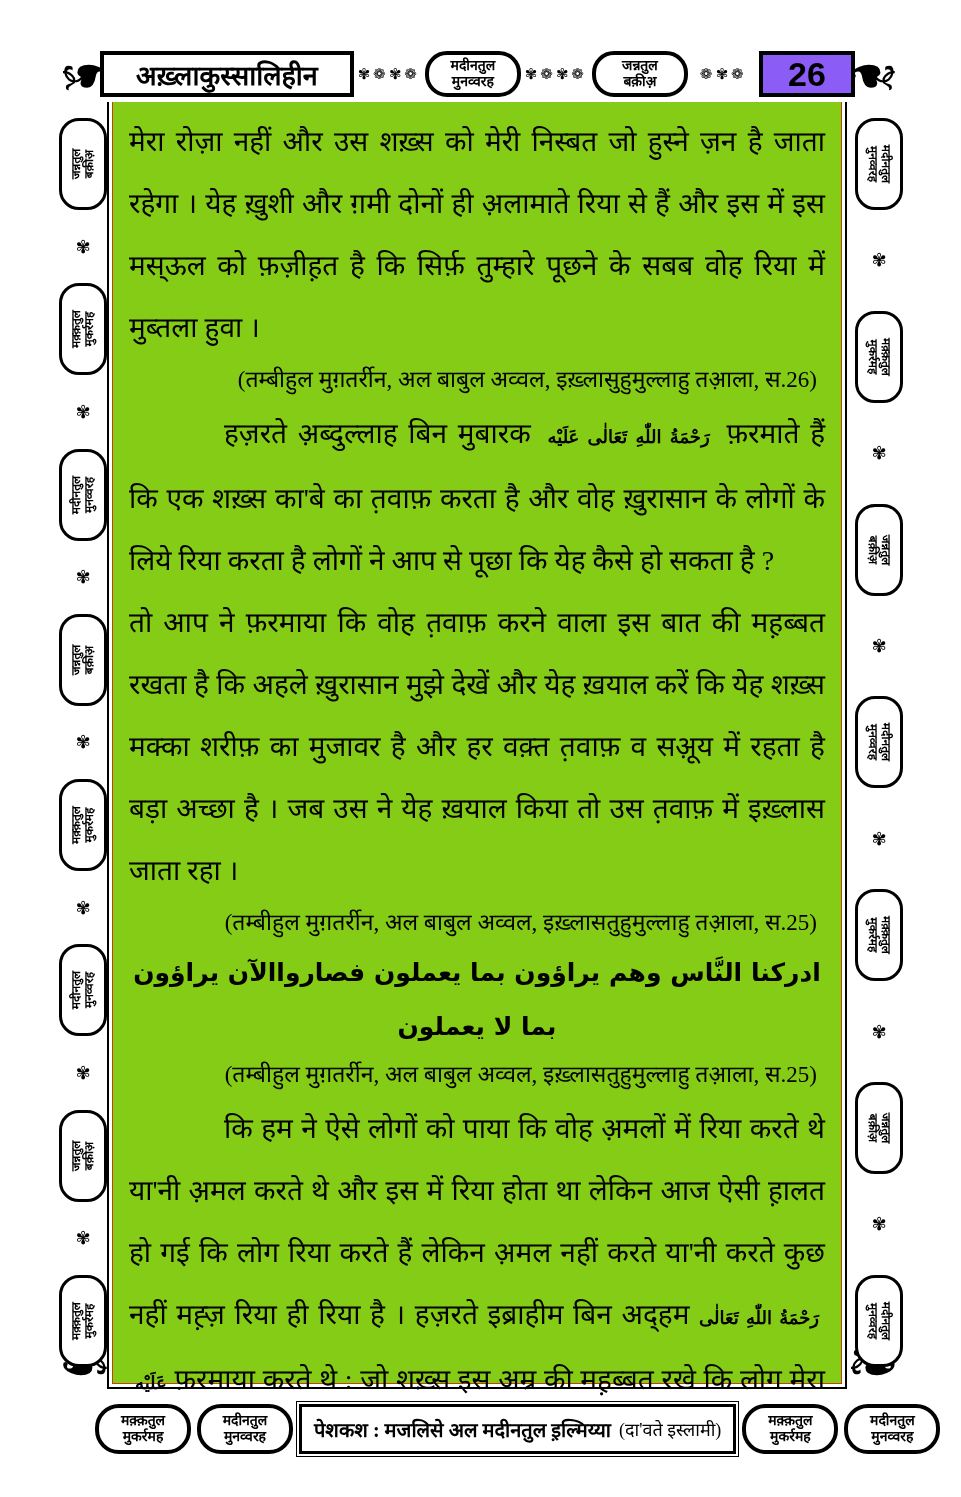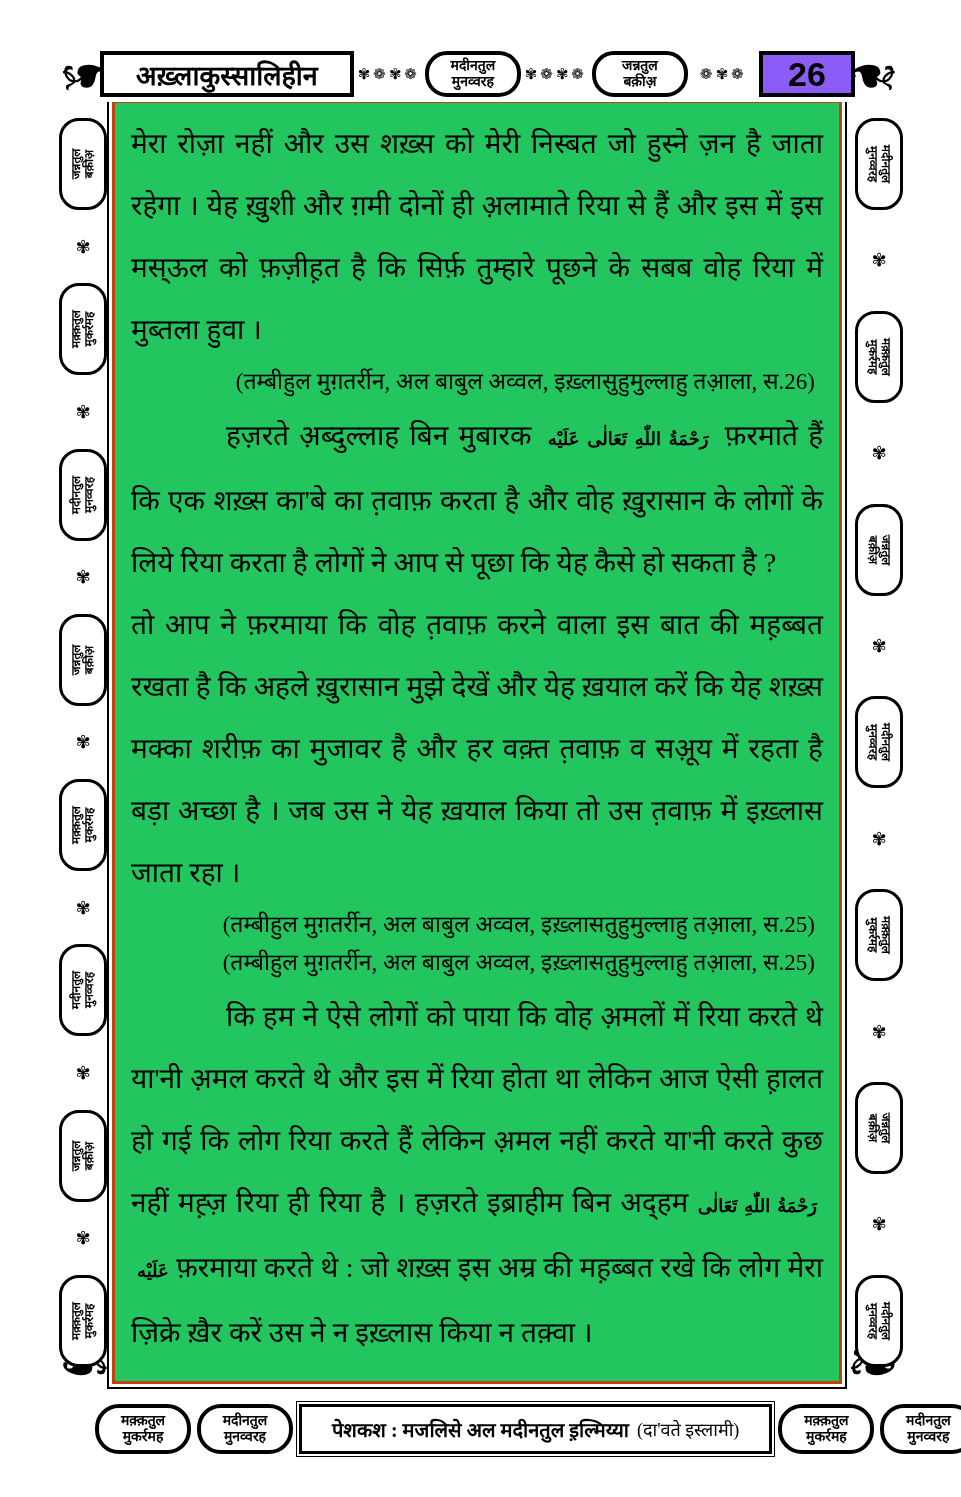--- a/index.html
+++ b/index.html
@@ -7,22 +7,22 @@
     width:961px;height:1497px;position:relative;overflow:hidden;
     background:#ffffff;color:#000;
     font-family:"Liberation Serif","DejaVu Serif",serif;
     -webkit-font-smoothing:antialiased;
   }
   .page{position:absolute;inset:0;}
 
   
   .content-box{
     position:absolute;left:112px;top:100px;width:730px;height:1284px;
-    border:3px solid #c2410c;outline:2px solid #000;outline-offset:3px;
-    background:#22c55e;box-sizing:border-box;
+    border:1px solid #c2410c;outline:2px solid #000;outline-offset:3px;
+    background:#84cc16;box-sizing:border-box;
   }
   .text-area{padding:10px 16px 0 16px;}
 
   .body-para{
     font-size:28px;line-height:62px;text-align:justify;margin:0;
     font-family:"Liberation Serif","DejaVu Serif",serif;
   }
   .indent{text-indent:95px;}
   .arabic-inline{
     direction:rtl;unicode-bidi:isolate;font-size:18px;font-weight:bold;
@@ -69,21 +69,21 @@
   }
 
   
   .footer-band{
     position:absolute;left:95px;bottom:38px;width:772px;height:60px;
     display:flex;align-items:center;gap:3px;background:#fff;
   }
   .presenter-box{
     border:3px solid #000;outline:1.5px solid #000;outline-offset:2px;
     background:#fff;height:50px;display:flex;align-items:center;justify-content:center;
-    gap:8px;padding:0 30px;box-sizing:border-box;flex:none;min-width:340px;
+    gap:8px;padding:0 12px;box-sizing:border-box;flex:none;min-width:340px;
   }
   .presenter-bold{font-size:20px;font-weight:bold;white-space:nowrap;}
   .presenter-light{font-size:18px;white-space:nowrap;}
   .orn-band-sm{
     flex:1;overflow:hidden;white-space:nowrap;text-align:center;
     font-size:14px;letter-spacing:1px;line-height:50px;
     font-family:"DejaVu Sans",sans-serif;
   }
   .footer-band .oval-badge{height:50px;border-radius:24px;}
 
@@ -199,20 +199,21 @@
 
       <p class="body-para">मेरा रोज़ा नहीं और उस शख़्स को मेरी निस्बत जो हुस्ने ज़न है जाता रहेगा । येह ख़ुशी और ग़मी दोनों ही अ़लामाते रिया से हैं और इस में इस मस्ऊल को फ़ज़ीह़त है कि सिर्फ़ तुम्हारे पूछने के सबब वोह रिया में मुब्तला हुवा ।</p>
       <p class="citation">(तम्बीहुल मुग़तर्रीन, अल बाबुल अव्वल, इख़्लासुहुमुल्लाहु तआ़ला, स.26)</p>
 
       <p class="body-para indent"><span>हज़रते अ़ब्दुल्लाह बिन मुबारक</span> <span class="arabic-inline">رَحْمَةُ اللّٰهِ تَعَالٰی عَلَيْه</span> <span>फ़रमाते हैं कि एक शख़्स का'बे का त़वाफ़ करता है और वोह ख़ुरासान के लोगों के लिये रिया करता है लोगों ने आप से पूछा कि येह कैसे हो सकता है ?</span></p>
 
       <p class="body-para">तो आप ने फ़रमाया कि वोह त़वाफ़ करने वाला इस बात की मह़ब्बत रखता है कि अहले ख़ुरासान मुझे देखें और येह ख़याल करें कि येह शख़्स मक्का शरीफ़ का मुजावर है और हर वक़्त त़वाफ़ व सअ़ूय में रहता है बड़ा अच्छा है । जब उस ने येह ख़याल किया तो उस त़वाफ़ में इख़्लास जाता रहा ।</p>
       <p class="citation">(तम्बीहुल मुग़तर्रीन, अल बाबुल अव्वल, इख़्लासतुहुमुल्लाहु तआ़ला, स.25)</p>
 
 
+      <p class="arabic-quote">ادركنا النَّاس وهم يراؤون بما يعملون فصارواالآن يراؤون بما لا يعملون</p>
       <p class="citation">(तम्बीहुल मुग़तर्रीन, अल बाबुल अव्वल, इख़्लासतुहुमुल्लाहु तआ़ला, स.25)</p>
 
       <p class="body-para indent"><span>कि हम ने ऐसे लोगों को पाया कि वोह अ़मलों में रिया करते थे या'नी अ़मल करते थे और इस में रिया होता था लेकिन आज ऐसी ह़ालत हो गई कि लोग रिया करते हैं लेकिन अ़मल नहीं करते या'नी करते कुछ नहीं मह़्ज़ रिया ही रिया है । हज़रते इब्राहीम बिन अद्हम</span> <span class="arabic-inline">رَحْمَةُ اللّٰهِ تَعَالٰی عَلَيْه</span> <span>फ़रमाया करते थे : जो शख़्स इस अम्र की मह़ब्बत रखे कि लोग मेरा ज़िक्रे ख़ैर करें उस ने न इख़्लास किया न तक़्वा ।</span></p>
 
     </div>
   </div>
 
   <div class="header-band">
     <div class="title-box">अख़्लाकुस्सालिहीन</div>
     <div class="orn-band">✾❁✾❁✾❁✾❁✾❁✾</div>

